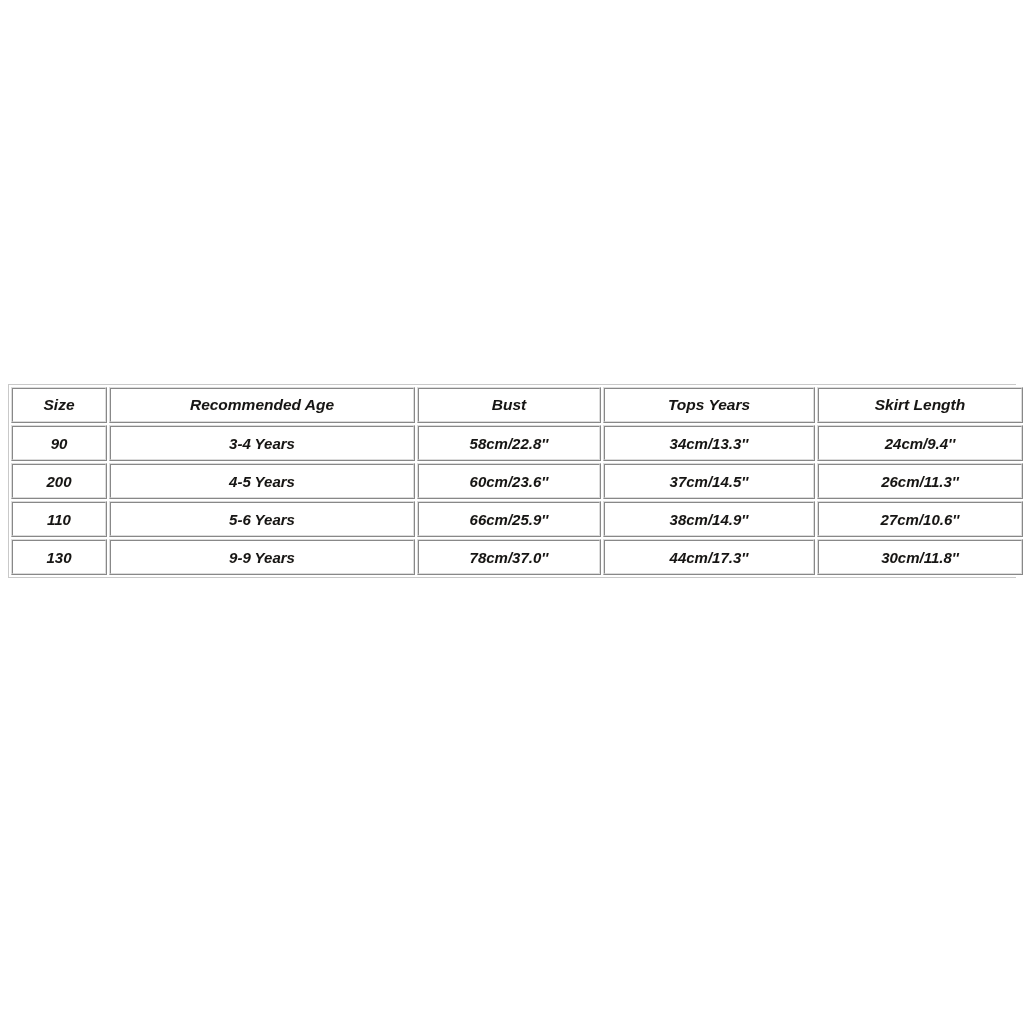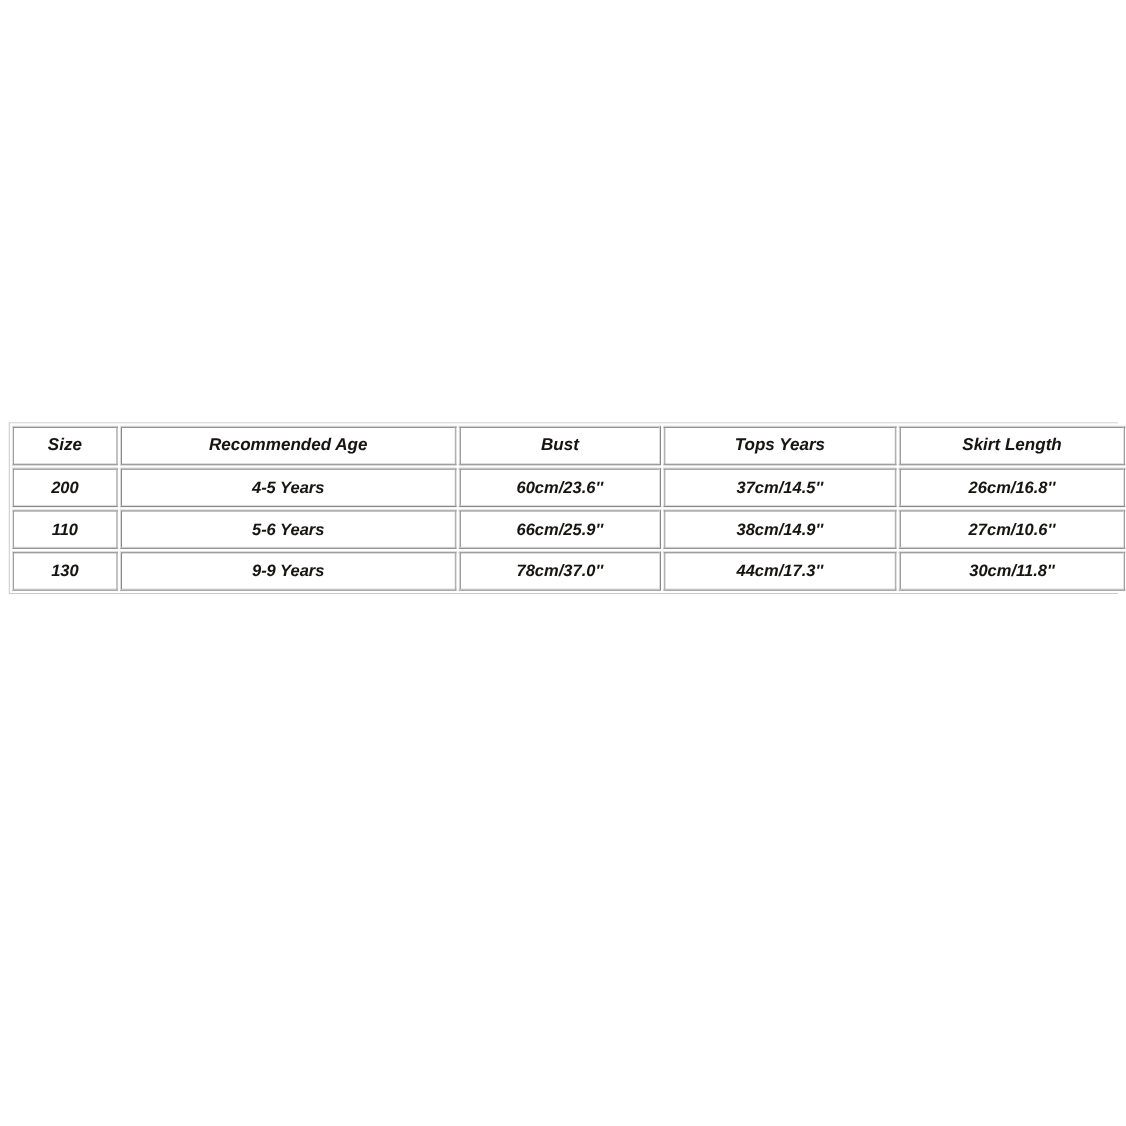--- a/index.html
+++ b/index.html
@@ -81,25 +81,32 @@
       <tr>
         <th>Size</th>
         <th>Recommended Age</th>
         <th>Bust</th>
         <th>Tops Years</th>
         <th>Skirt Length</th>
       </tr>
     </thead>
     <tbody>
       <tr>
+        <td>90</td>
+        <td>3-4 Years</td>
+        <td>58cm/22.8''</td>
+        <td>34cm/13.3''</td>
+        <td>24cm/9.4''</td>
+      </tr>
+      <tr>
         <td>200</td>
         <td>4-5 Years</td>
         <td>60cm/23.6''</td>
         <td>37cm/14.5''</td>
-        <td>26cm/16.8''</td>
+        <td>26cm/11.3''</td>
       </tr>
       <tr>
         <td>110</td>
         <td>5-6 Years</td>
         <td>66cm/25.9''</td>
         <td>38cm/14.9''</td>
         <td>27cm/10.6''</td>
       </tr>
       <tr>
         <td>130</td>

